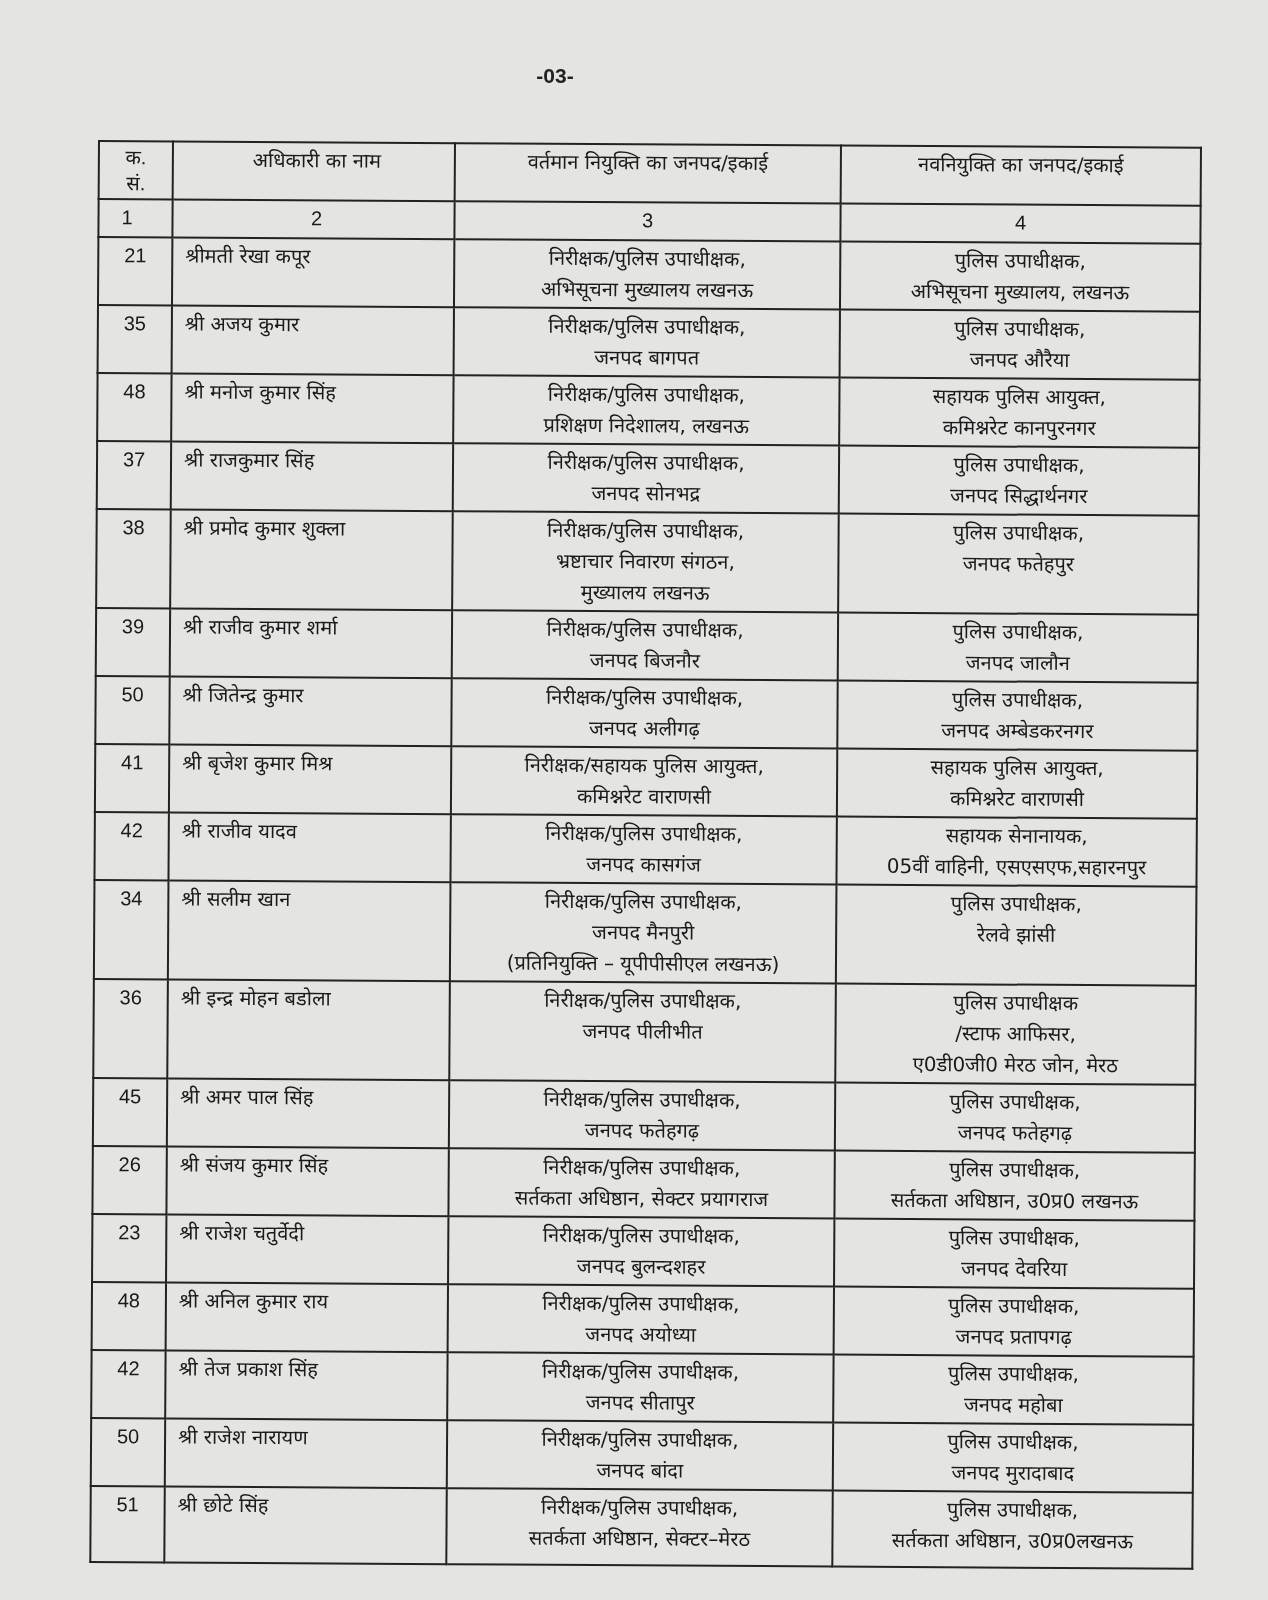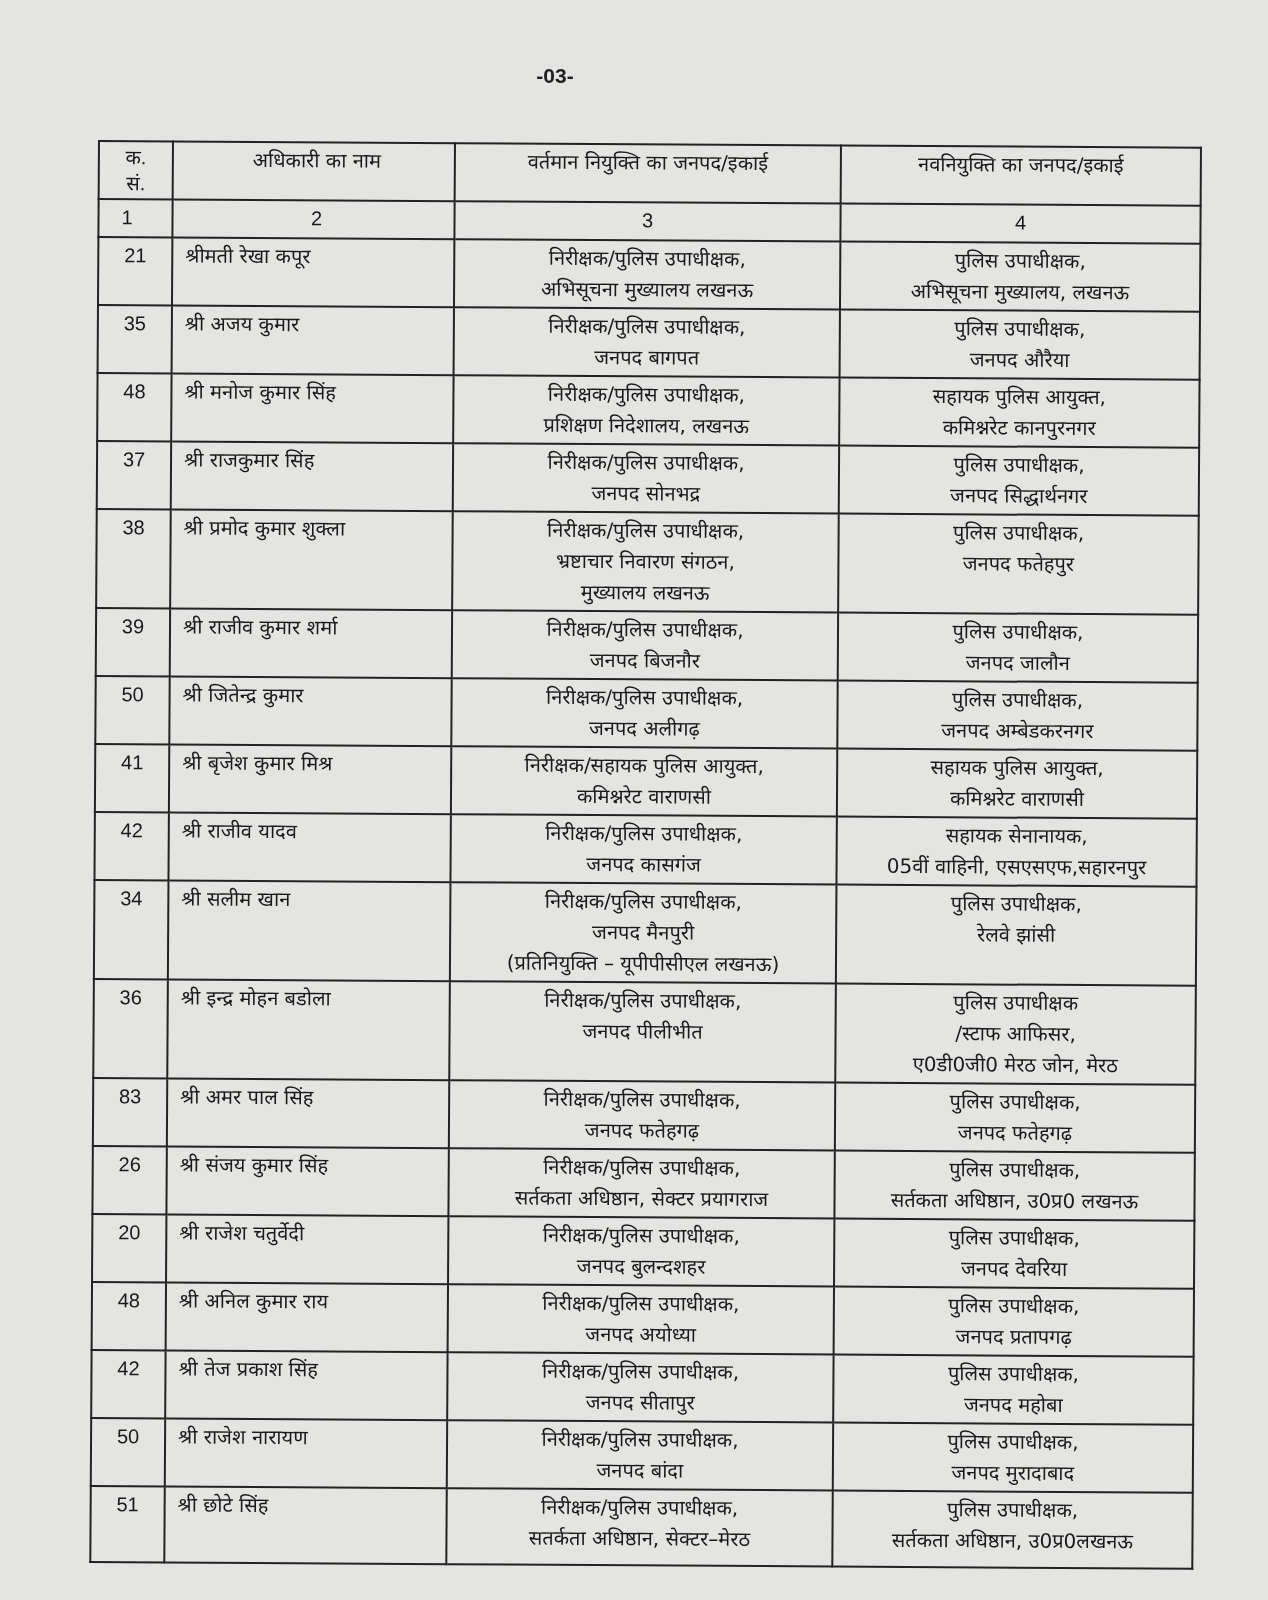--- a/index.html
+++ b/index.html
@@ -194,21 +194,21 @@
           <span class="line">निरीक्षक/पुलिस उपाधीक्षक,</span>
           <span class="line">जनपद पीलीभीत</span>
         </td>
         <td class="c4">
           <span class="line">पुलिस उपाधीक्षक</span>
           <span class="line">/स्टाफ आफिसर,</span>
           <span class="line">ए0डी0जी0 मेरठ जोन, मेरठ</span>
         </td>
       </tr>
       <tr style="height: 64px;">
-        <td class="c1 sr">83</td>
+        <td class="c1 sr">45</td>
         <td class="c2">श्री अमर पाल सिंह</td>
         <td class="c3">
           <span class="line">निरीक्षक/पुलिस उपाधीक्षक,</span>
           <span class="line">जनपद फतेहगढ़</span>
         </td>
         <td class="c4">
           <span class="line">पुलिस उपाधीक्षक,</span>
           <span class="line">जनपद फतेहगढ़</span>
         </td>
       </tr>
@@ -218,21 +218,21 @@
         <td class="c3">
           <span class="line">निरीक्षक/पुलिस उपाधीक्षक,</span>
           <span class="line">सर्तकता अधिष्ठान, सेक्टर प्रयागराज</span>
         </td>
         <td class="c4">
           <span class="line">पुलिस उपाधीक्षक,</span>
           <span class="line">सर्तकता अधिष्ठान, उ0प्र0 लखनऊ</span>
         </td>
       </tr>
       <tr style="height: 66px;">
-        <td class="c1 sr">20</td>
+        <td class="c1 sr">23</td>
         <td class="c2">श्री राजेश चतुर्वेदी</td>
         <td class="c3">
           <span class="line">निरीक्षक/पुलिस उपाधीक्षक,</span>
           <span class="line">जनपद बुलन्दशहर</span>
         </td>
         <td class="c4">
           <span class="line">पुलिस उपाधीक्षक,</span>
           <span class="line">जनपद देवरिया</span>
         </td>
       </tr>

